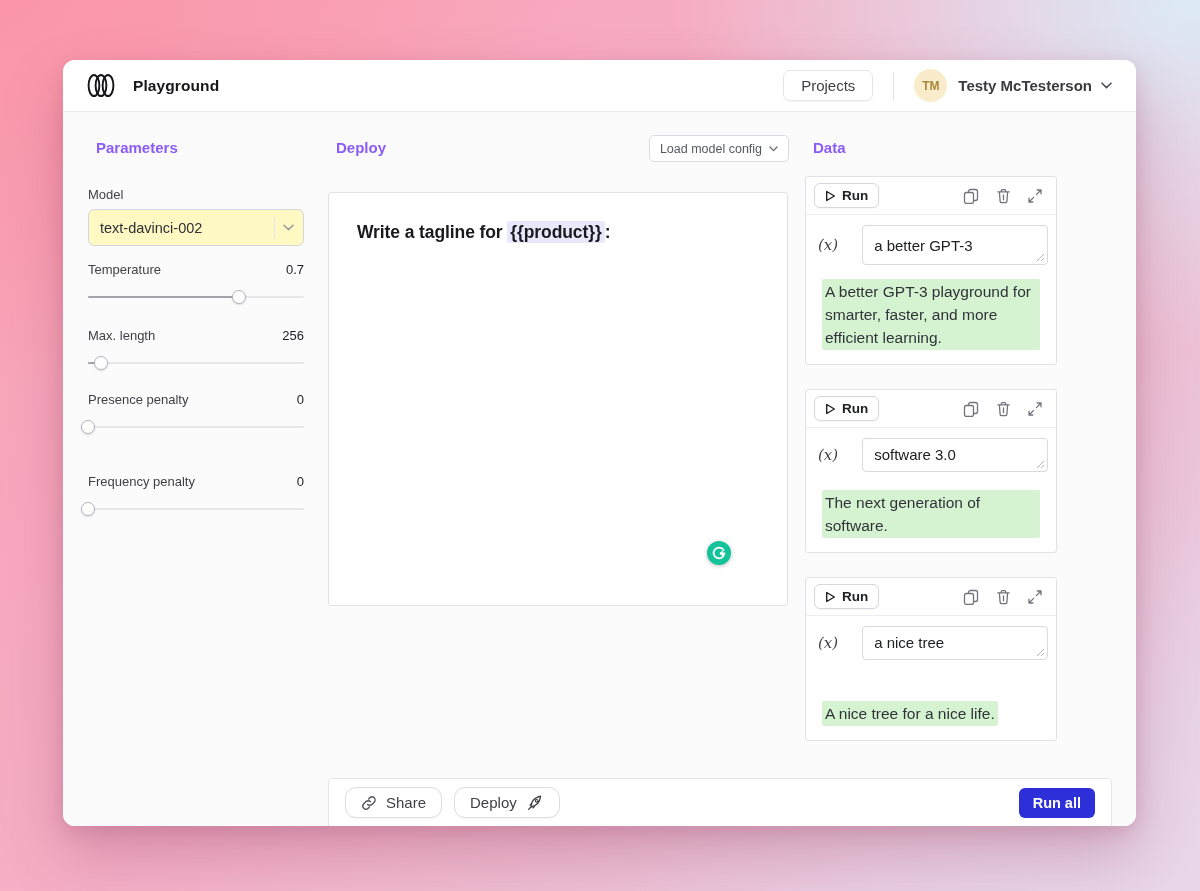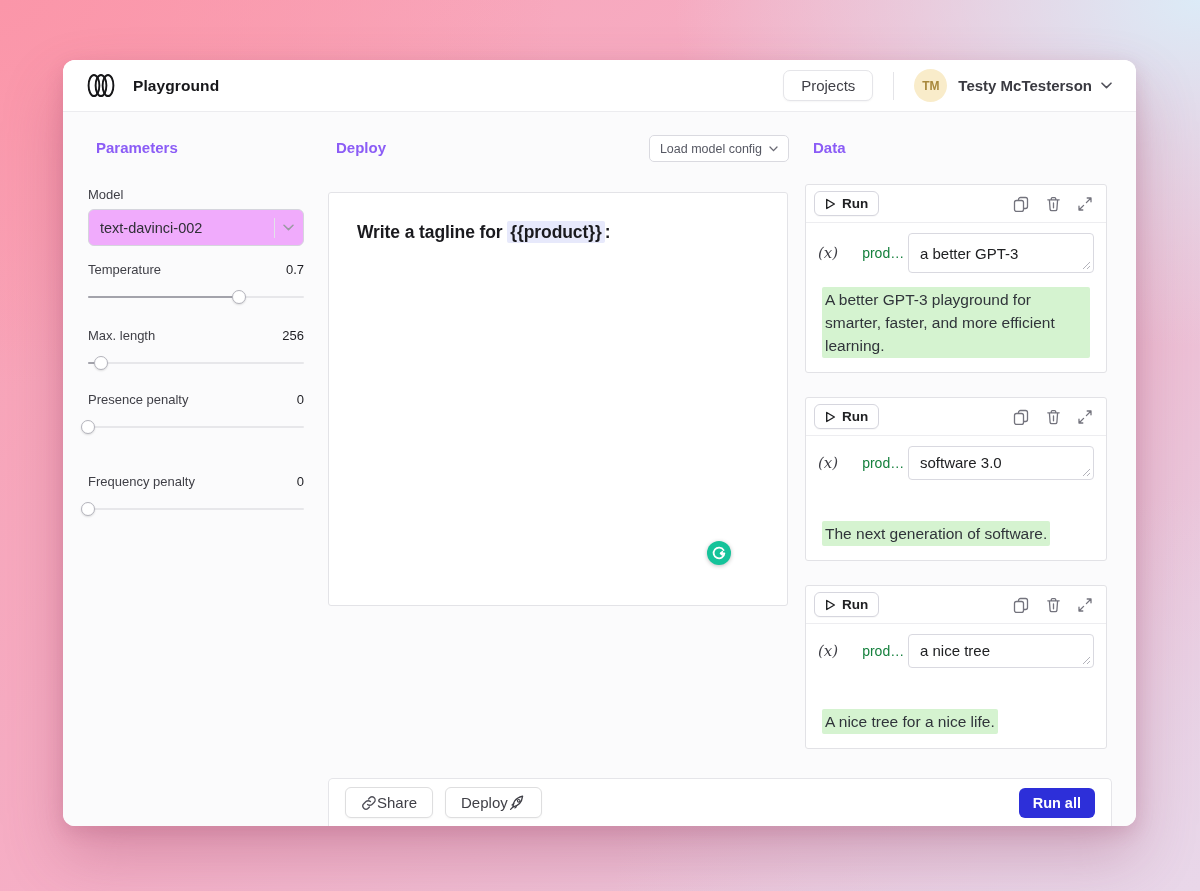--- a/index.html
+++ b/index.html
@@ -52,21 +52,21 @@
     position:absolute; left:586px; top:75px; width:140px; height:27px; z-index:2;
     background:#fff; border:1px solid #dadae0; border-radius:5px; cursor:pointer;
     display:flex; align-items:center; justify-content:center; gap:7px;
     font-family:inherit; font-size:12.5px; color:#565863;
   }
 
   
   .params { position:absolute; left:25px; top:127px; width:216px; z-index:2; }
   .plabel { font-size:13px; color:#3f3f46; }
   .model-select {
-    margin-top:7px; height:37px; background:#f0abfc; border:1px solid #d5d5dd; border-radius:6px;
+    margin-top:7px; height:37px; background:#fef9c3; border:1px solid #d5d5dd; border-radius:6px;
     display:flex; align-items:center; padding:0 9px 0 11px; cursor:pointer;
     font-size:14.5px; color:#2f2f36;
   }
   .model-select .grow { flex:1; }
   .sel-div { width:1px; height:20px; background:#e2e2e8; margin-right:8px; }
   .pgroup { margin-top:24px; }
   .pg-first { margin-top:16px; }
   .pg-tight { margin-top:17px; }
   .pg-mid   { margin-top:22px; }
   .pg-wide  { margin-top:40px; }
@@ -95,21 +95,21 @@
     letter-spacing:-.1px;
   }
   .var-token { background:#e7e9fb; border-radius:2px; padding:1px 3px; }
   .grammarly {
     position:absolute; right:56px; bottom:40px; width:24px; height:24px; border-radius:50%;
     background:#15c39a; display:flex; align-items:center; justify-content:center; cursor:pointer;
     box-shadow:0 1px 4px rgba(0,0,0,.25);
   }
 
   
-  .data-col { position:absolute; left:742px; top:124px; width:302px; z-index:2; }
+  .data-col { position:absolute; left:742px; top:116px; width:252px; z-index:2; }
   .card { background:#fff; border:1px solid #e2e2e6; border-radius:3px; margin-bottom:24px; }
   .card-head { height:38px; display:flex; align-items:center; padding:0 14px 0 8px; border-bottom:1px solid #ededf0; }
   .btn-run {
     height:25px; display:flex; align-items:center; gap:6px; padding:0 10px;
     background:#fff; border:1px solid #d6d6de; border-radius:6px; cursor:pointer;
     font-family:inherit; font-size:13.5px; font-weight:600; color:#202123;
     box-shadow:0 1px 1px rgba(0,0,0,.03);
   }
   .head-icons { margin-left:auto; display:flex; align-items:center; gap:17px; }
   .icon-btn { background:none; border:none; padding:0; cursor:pointer; display:flex; }
@@ -134,22 +134,22 @@
     -webkit-box-decoration-break:clone; box-decoration-break:clone;
   }
 
   
   .footer-bar {
     position:absolute; left:265px; top:718px; width:784px; height:48px; z-index:2;
     background:#fff; border:1px solid #e5e5e9; border-bottom:none; border-radius:5px 5px 0 0;
     display:flex; align-items:center; padding:0 16px; gap:12px;
   }
   .btn-plain {
-    height:31px; display:flex; align-items:center; padding:0 15px;
-    background:#fff; border:1px solid #dededf; border-radius:6px; cursor:pointer;
+    height:31px; display:flex; align-items:center; gap:9px; padding:0 15px;
+    background:#fff; border:1px solid #dededf; border-radius:11px; cursor:pointer;
     font-family:inherit; font-size:15px; font-weight:500; color:#3f3f46;
     box-shadow:0 1px 2px rgba(0,0,0,.04);
   }
   .btn-runall {
     margin-left:auto; height:30px; padding:0 14px; background:#2d2fd9; border:none; border-radius:6px;
     font-family:inherit; font-size:14.5px; font-weight:700; color:#fff; cursor:pointer;
   }
   svg { display:block; }
 </style>
 </head>

